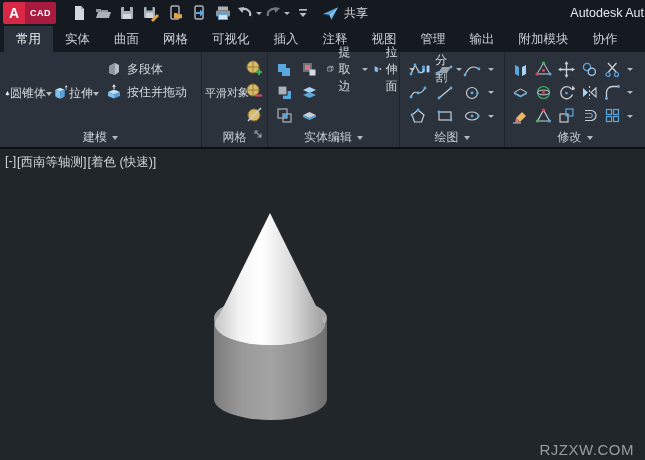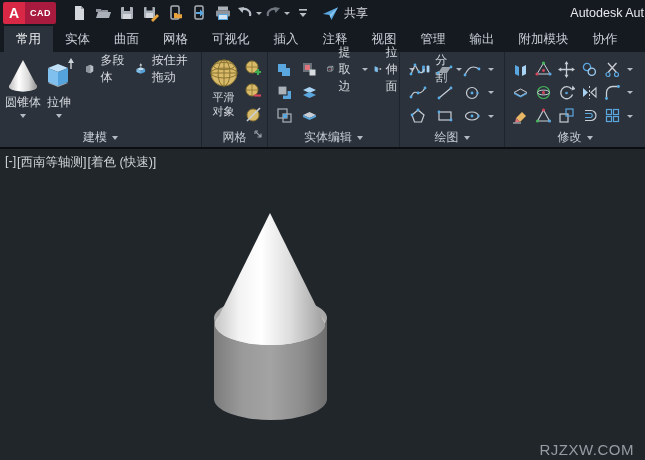--- a/index.html
+++ b/index.html
@@ -22,25 +22,25 @@
   .tab.active{background:#2b323c;color:#f2f4f6}
 
   
   .ribbon{height:97px;background:#2b323c;display:flex;border-bottom:2px solid #0b0f14}
   .panel{display:flex;flex-direction:column;border-right:1px solid #1e242c;position:relative}
   .panel-content{flex:1;display:flex;padding:3px 3px 0 5px}
   .panel-label{height:19px;display:flex;align-items:center;justify-content:center;gap:5px;color:#c6ccd3;font-size:12px;cursor:pointer}
   .caret{width:0;height:0;border-left:3.5px solid transparent;border-right:3.5px solid transparent;border-top:4px solid #b4bac1;display:inline-block}
   .caret.sm{border-left-width:3px;border-right-width:3px;border-top-width:3.5px}
 
-  .big-btn{width:47px;display:flex;flex-direction:column;align-items:center;padding-top:2px;cursor:pointer;border-radius:2px}
+  .big-btn{width:47px;display:flex;flex-direction:row;align-items:center;padding-top:2px;cursor:pointer;border-radius:2px}
   .big-btn .lbl{font-size:12px;color:#d3d8dd;margin-top:1px;white-space:nowrap}
   .big-btn .caret{margin-top:3px}
 
-  .small-col{display:flex;flex-direction:row;justify-content:flex-start;gap:3px;margin-left:4px;padding-top:4px}
+  .small-col{display:flex;flex-direction:column;justify-content:flex-start;gap:3px;margin-left:4px;padding-top:4px}
   .small-btn{display:flex;align-items:center;gap:5px;font-size:12px;color:#d3d8dd;height:20px;cursor:pointer;padding:0 3px;border-radius:2px}
 
   .icon-col{display:flex;flex-direction:column;gap:3px;padding-top:4px;margin-right:5px}
   .icon-btn{width:20px;height:20px;display:flex;align-items:center;justify-content:center;cursor:pointer;border-radius:2px}
 
   .row-col{display:flex;flex-direction:row;gap:1px;padding-top:3px}
   .row-btn{display:flex;align-items:center;gap:4px;height:22px;font-size:12px;color:#d3d8dd;cursor:pointer;padding:0 2px;border-radius:2px}
 
   .grid3{display:grid;grid-template-columns:repeat(3,27px);grid-auto-rows:23px;padding-top:3px}
   .grid5{display:grid;grid-template-columns:repeat(5,23px);grid-auto-rows:23px;padding-top:3px;margin-left:2px}

